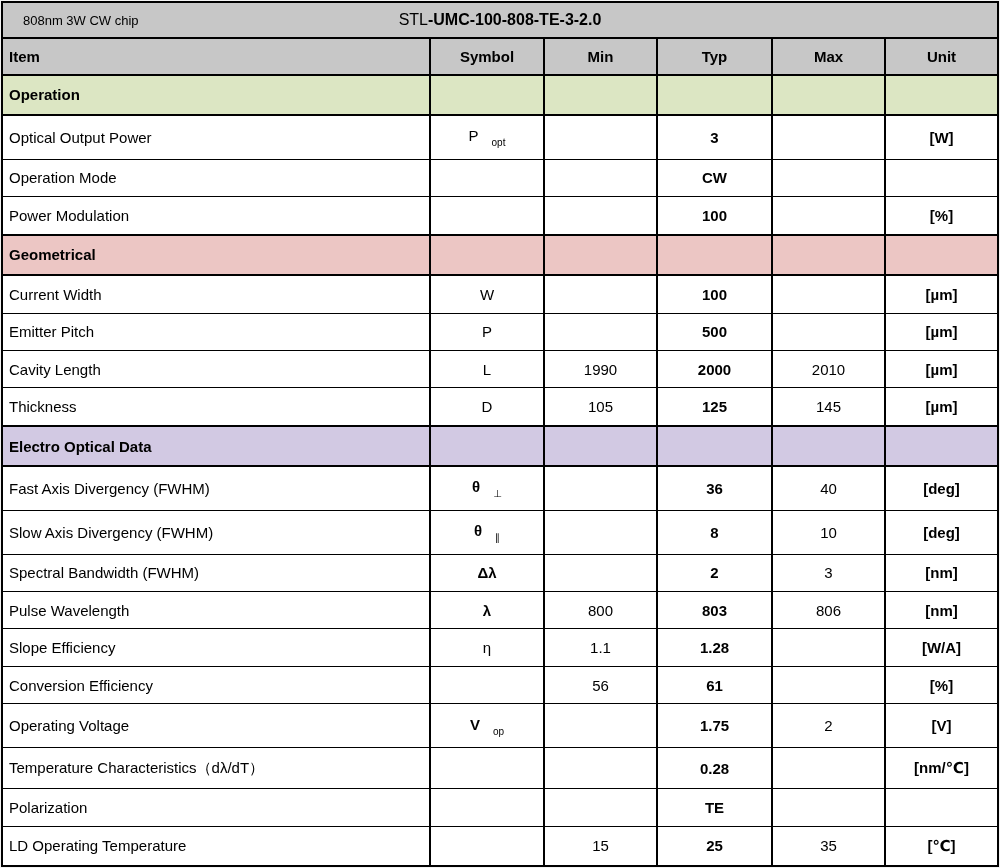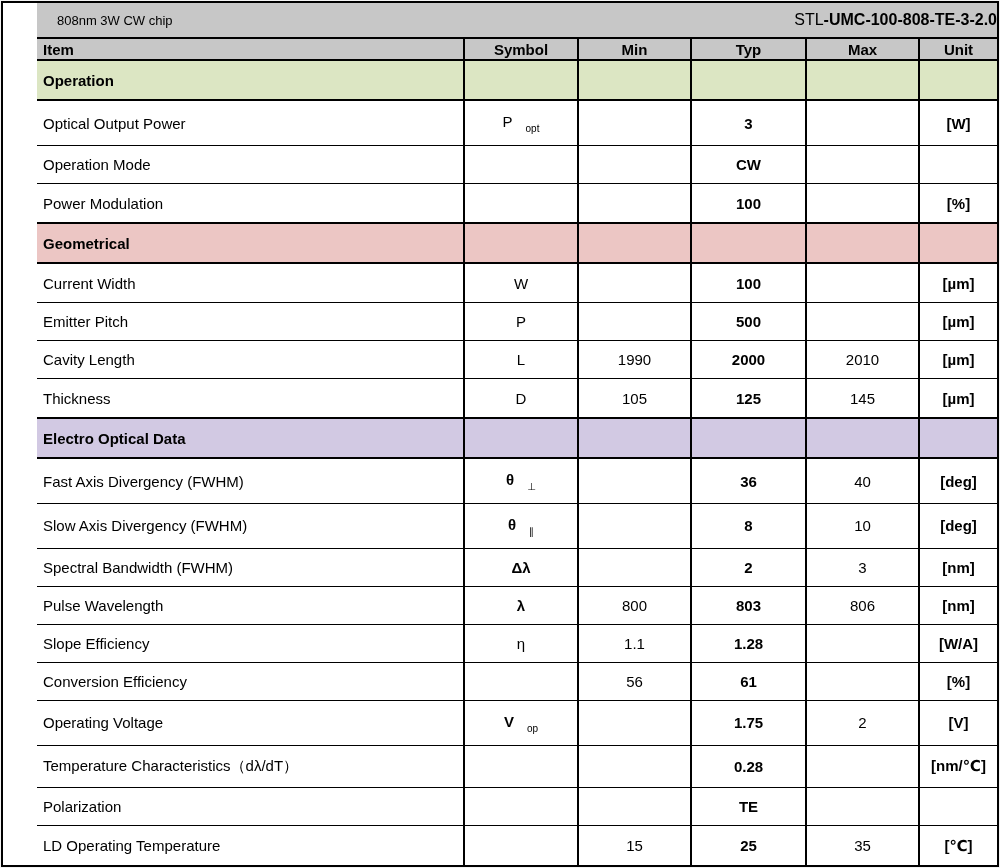--- a/index.html
+++ b/index.html
@@ -3,53 +3,52 @@
 <meta charset="utf-8">
 <style>
   html,body{margin:0;padding:0;background:#f2f2f2;}
   body{width:1000px;height:868px;position:relative;font-family:"Liberation Sans","DejaVu Sans",sans-serif;color:#000;}
   .sheet{
     position:absolute;inset:1px;
     border:2px solid #000;
     background:#fff;
     display:flex;flex-direction:column;
     box-sizing:border-box;
-    padding-left:34px;
   }
   .title-row{
     flex:none;height:36px;
     background:var(--gray,#c7c7c7);
     border-bottom:2px solid #000;
     position:relative;
     display:flex;align-items:center;
     box-sizing:border-box;
   }
   .chip-label{padding-left:20px;font-size:13px;position:relative;z-index:2;}
   .model{
-    position:absolute;left:0;right:0;text-align:right;
+    position:absolute;left:0;right:0;text-align:center;
     font-size:16px;z-index:1;
   }
   .model .bold{font-weight:bold;}
   table{
     flex:1;width:100%;
     border-collapse:collapse;table-layout:fixed;
   }
   th,td{
     border-left:2px solid #000;border-right:2px solid #000;
     border-top:1px solid #000;border-bottom:1px solid #000;
     font-size:15px;padding:0;overflow:hidden;white-space:nowrap;
     box-sizing:border-box;
   }
   th:first-child,td:first-child{border-left:none;}
   th:last-child,td:last-child{border-right:none;}
   tbody tr:last-child td{border-bottom:none;}
   thead th{
     background:var(--gray,#c7c7c7);
     border-bottom:2px solid #000;border-top:none;
-    font-weight:bold;text-align:center;height:21px;
+    font-weight:bold;text-align:center;height:36px;
   }
   thead th.item{text-align:left;padding-left:6px;}
   td.item{text-align:left;padding-left:6px;}
   td.center{text-align:center;}
   .bold{font-weight:bold;}
   tr.section-row td{
     background:var(--sec,#ddd);
     border-top:2px solid #000;border-bottom:2px solid #000;
     font-weight:bold;
   }

